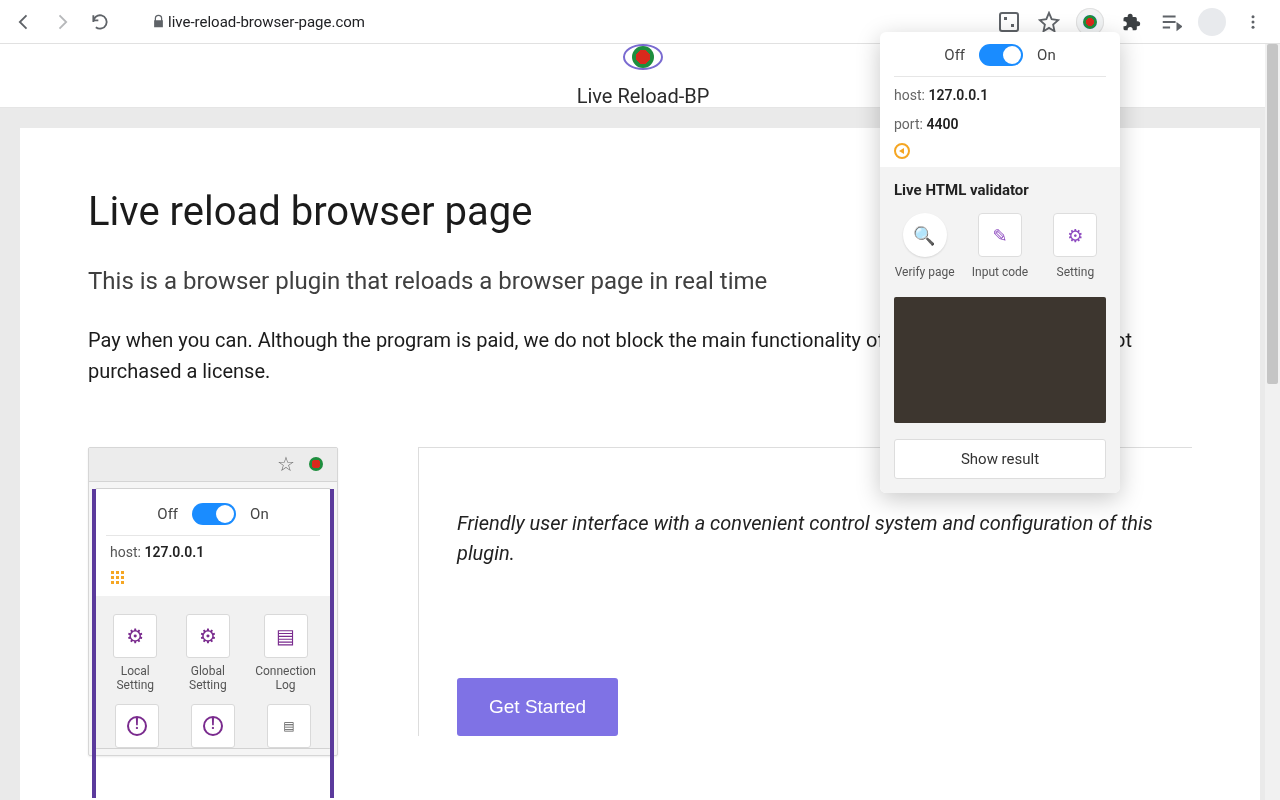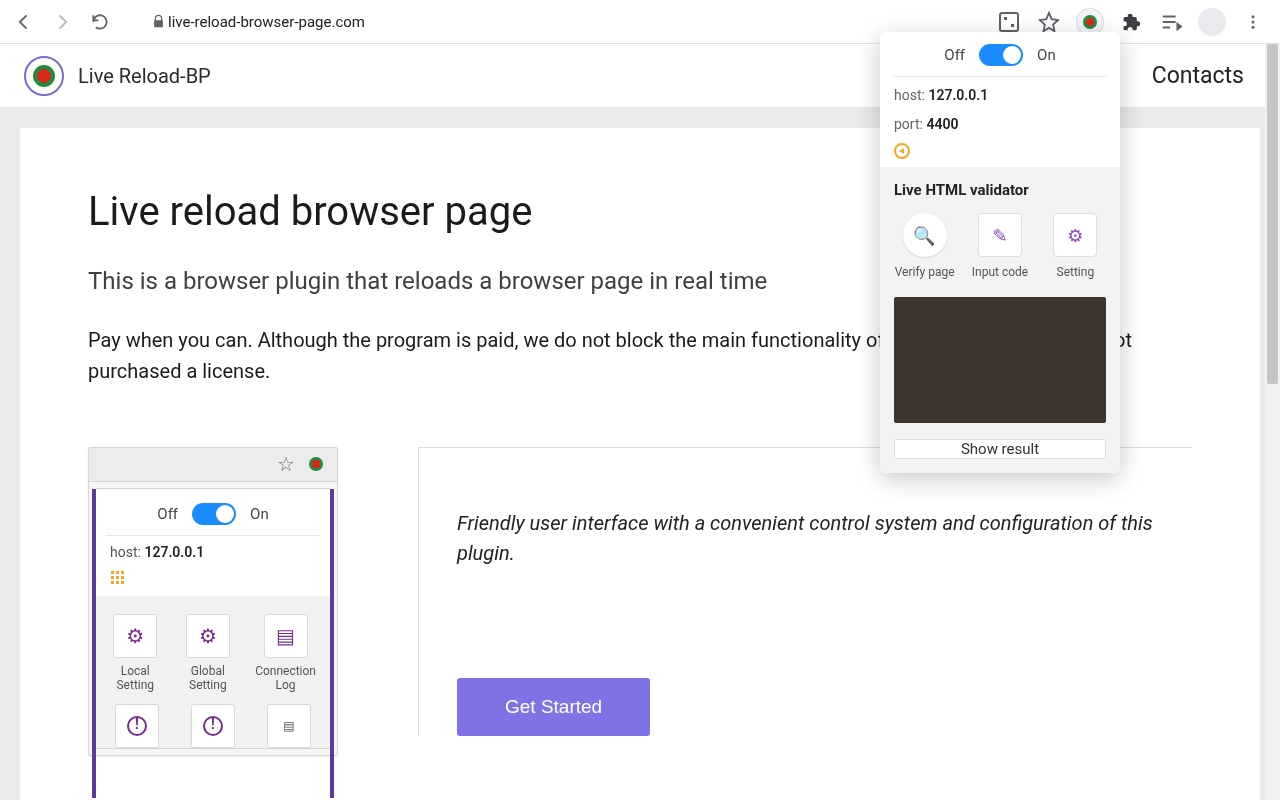--- a/index.html
+++ b/index.html
@@ -14,39 +14,39 @@
   .tool-ico { color:#5f6368; display:flex; align-items:center; justify-content:center; width:26px; height:26px; }
   .ext-badge { width:28px; height:28px; border-radius:50%; background:#f1f3f4; display:flex; align-items:center; justify-content:center; box-shadow: inset 0 0 0 1px #e0e0e0; }
   .ext-dot { width:14px; height:14px; border-radius:50%; background: radial-gradient(circle at center, #d9291c 0 40%, #1e8e3e 40% 70%, #0b57d0 70% 100%); }
   .avatar { width:28px; height:28px; border-radius:50%; background:#e8eaed; }
   .right-tools { display:flex; align-items:center; gap:14px; }
   .qr-ico { width:20px; height:20px; border:2px solid #5f6368; border-radius:3px; position:relative; }
   .qr-ico::before{ content:""; position:absolute; inset:3px 10px 10px 3px; background:#5f6368;}
   .qr-ico::after{ content:""; position:absolute; inset:10px 3px 3px 10px; background:#5f6368;}
 
   
-  .site-header { height:64px; display:flex; align-items:center; padding:0 36px 0 24px; border-bottom:1px solid #e5e5e5; gap:14px; background:#fff; }
+  .site-header { height:64px; display:flex; align-items:center; padding:0 18px 0 24px; border-bottom:1px solid #e5e5e5; gap:14px; background:#fff;flex-direction:column; }
   .logo-ring { width:40px; height:40px; border-radius:50%; border:2px solid #7a6bd1; display:flex; align-items:center; justify-content:center; }
   .logo-dot { width:22px; height:22px; border-radius:50%; background: radial-gradient(circle at center, #d9291c 0 45%, #1e8e3e 45% 100%); }
   .brand { font-size:20px; color:#2b2b2b; font-weight:400; }
   .nav-links { margin-left:auto; display:flex; gap:56px; font-size:23px; color:#222; }
   
   
   .page-body { background:#eaeaea; height: calc(800px - 44px - 64px); padding:20px 10px 0 10px; position:relative; }
   .page-card { background:#fff; max-width:1240px; margin:0 auto; padding:60px 68px 0 68px; height:100%; position:relative; overflow:hidden; }
   .h1 { font-size:40px; font-weight:400; color:#1b1b1b; margin-bottom:30px; }
   .sub { font-size:24px; color:#404040; margin-bottom:26px; line-height:1.4; }
   .para { font-size:20px; color:#1b1b1b; line-height:1.55; margin-bottom:60px; }
 
   .two-col { display:flex; gap:40px; align-items:flex-start;}
   .col-left { width:290px; }
   .col-right { flex:1; border-top:1px solid #ddd; border-left:1px solid #ddd; padding:0; }
   .col-right-inner{ padding: 60px 0 0 38px; }
   .desc { font-size:20px; color:#222; line-height:1.5; margin-bottom:110px;font-style:italic; }
-  .cta { background:#7f72e5; color:#fff; font-size:19px; border:none; padding:18px 48px; border-radius:3px; }
+  .cta { background:#7f72e5; color:#fff; font-size:19px; border:none; padding:18px 32px; border-radius:3px; }
 
   
   .mini { border:1px solid #d6d6d6; border-radius:2px; background:#f5f5f5; width:250px; box-shadow:0 1px 2px rgba(0,0,0,0.08); position:relative; }
   .mini-top { height:34px; background:#ececec; display:flex; align-items:center; justify-content:flex-end; gap:10px; padding:0 10px; border-bottom:1px solid #d4d4d4;}
   .mini-star { color:#6d6d6d; font-size:20px; }
   .mini-ext { width:22px; height:22px; border-radius:50%; display:flex; align-items:center; justify-content:center; }
   .mini-ext-dot{ width:14px; height:14px; border-radius:50%; background: radial-gradient(circle at center,#d9291c 0 45%,#1e8e3e 45% 100%);}
   .mini-body { background:#fff; border:1px solid #d2d2d2; border-radius:2px; margin:6px; position:relative; }
   .mini-body::before, .mini-body::after{ content:""; position:absolute; top:0; bottom:-50px; width:4px; background:#5b3a9c;}
   .mini-body::before{ left:-4px;} .mini-body::after{ right:-4px;}
@@ -74,21 +74,21 @@
   .ext-kv b{ color:#222; font-weight:600;}
   .orange-ring{ width:16px; height:16px; border:2px solid #f5a623; border-radius:50%; margin-top:8px; display:flex; align-items:center; justify-content:center;}
   .orange-ring::after{content:"";width:0;height:0;border-top:3px solid transparent;border-bottom:3px solid transparent;border-right:5px solid #f5a623;margin-right:1px;}
   .ext-sec2 { background:#f3f3f3; padding:14px; }
   .ext-h { font-size:15px; font-weight:700; color:#222; margin-bottom:14px;}
   .ext-tiles { display:flex; gap:14px; }
   .ext-tile { flex:1; text-align:center; font-size:12px; color:#555;}
   .ext-tile-box{ width:44px;height:44px;border-radius:50%;background:#fff; box-shadow:0 1px 2px rgba(0,0,0,0.12); margin:0 auto 8px; display:flex;align-items:center;justify-content:center;color:#8e4bc0;font-size:18px;}
   .ext-tile-box.sq{border-radius:4px; box-shadow:none; border:1px solid #ddd;}
   .ext-preview { height:126px; background:#3d362f; margin-top:18px; border-radius:2px;}
-  .ext-result { margin-top:16px; background:#fff; border:1px solid #ddd; border-radius:3px; text-align:center; font-size:15px; color:#333;}
+  .ext-result { margin-top:16px; background:#fff; border:1px solid #ddd; border-radius:3px; padding:10px; text-align:center; font-size:15px; color:#333;}
   
   .scrollbar { position:absolute; right:0; top:44px; bottom:0; width:15px; background:#f1f1f1;}
   .scrollthumb{ position:absolute; right:2px; top:0; width:11px; height:340px; background:#c5c5c5; border-radius:2px;}
 </style>
 </head>
 <body>
 
 <div class="browser-bar">
   <span class="nav-ico">
       <svg width="20" height="20" viewBox="0 0 24 24" fill="none" stroke="#5f6368" stroke-width="2.2">

